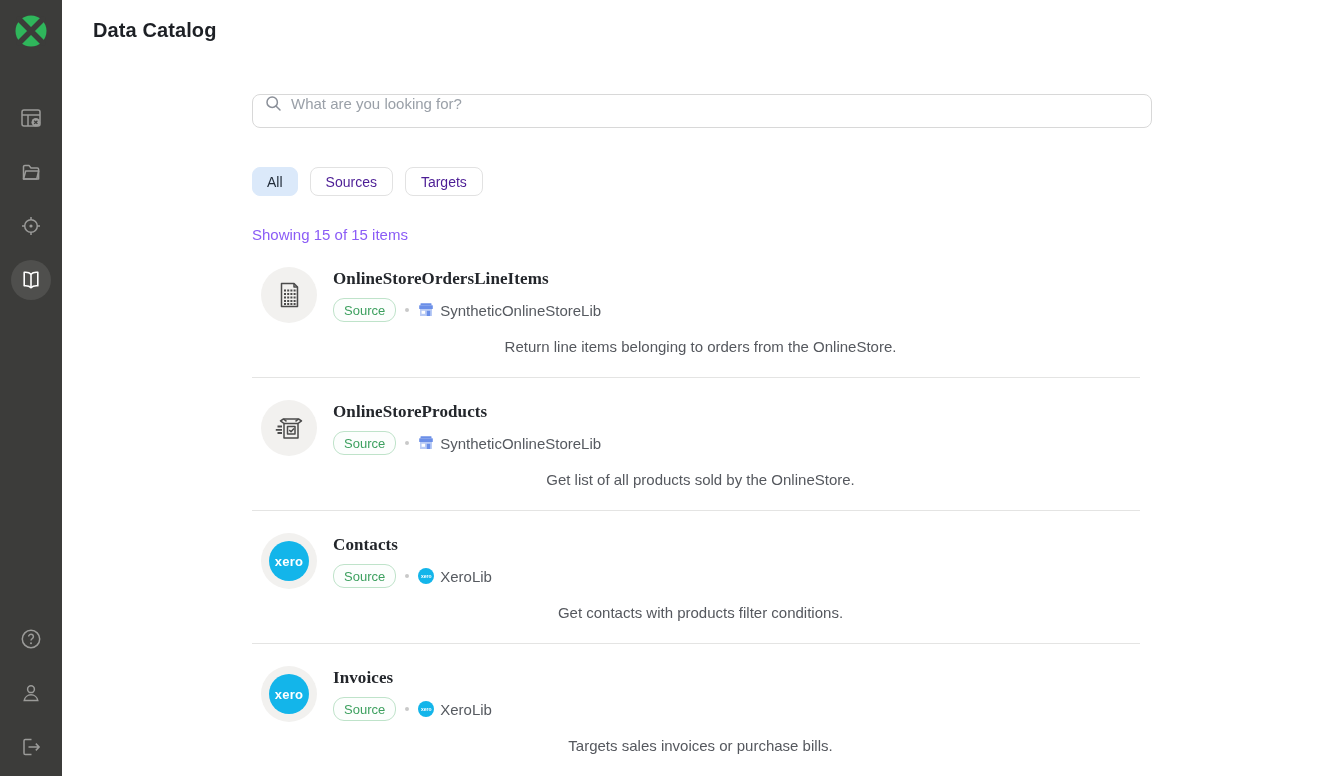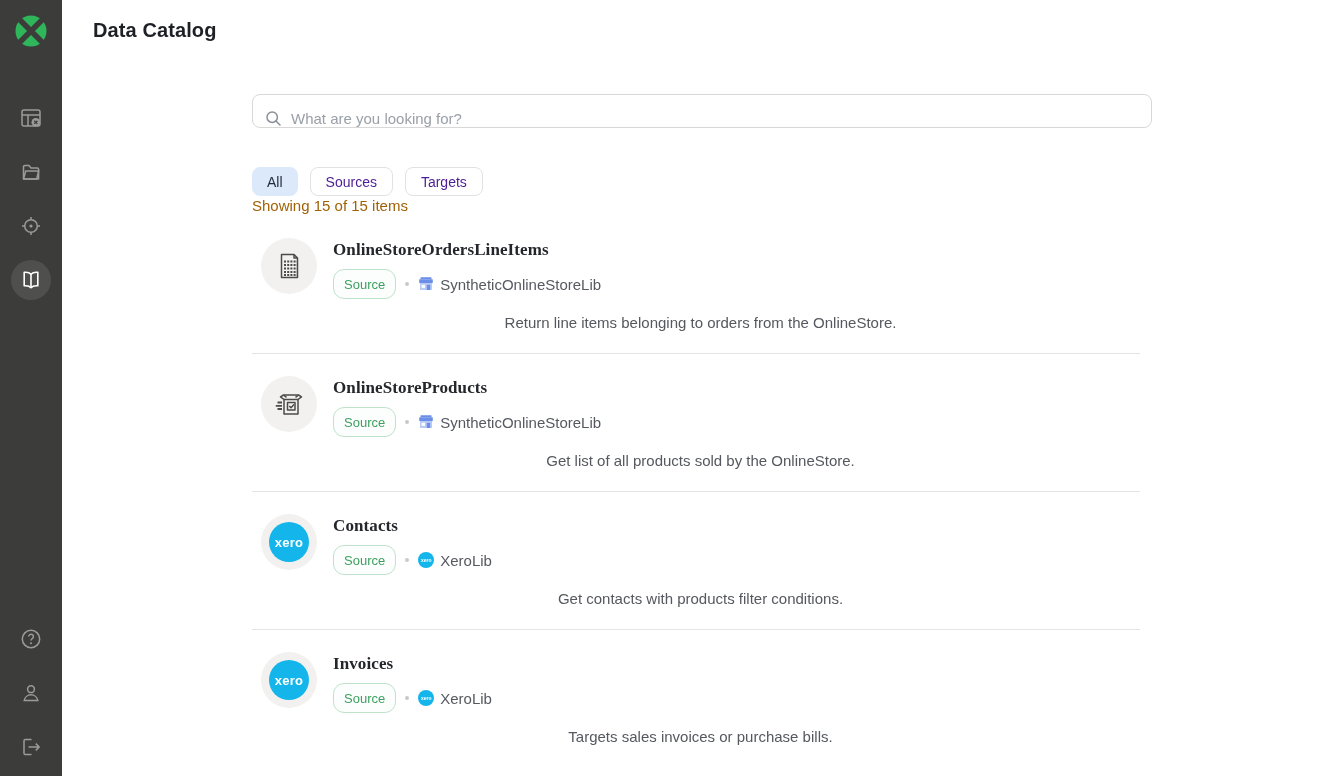--- a/index.html
+++ b/index.html
@@ -19,47 +19,47 @@
   .side-item svg { display:block; }
 
   
   .main { margin-left:62px; width:1265px; height:776px; }
   .page-header { padding:19px 18px 0 31px; }
   .page-title { font-size:20px; font-weight:700; color:#1d2025; letter-spacing:.1px; }
 
   .column { width:900px; margin-left:190px; margin-top:52px; }
 
   .search-box { width:900px; height:34px; border:1px solid #d8d8d8; border-radius:8px;
-    display:flex; align-items:flex-end; padding:0 12px; background:#fff; }
+    display:flex; align-items:flex-start; padding:0 12px; background:#fff; }
   .search-box svg { flex:0 0 auto; margin-right:9px; }
   .search-input { border:none; outline:none; flex:1; font-size:15px; color:#33363b;
     font-family:"Liberation Sans","DejaVu Sans",sans-serif; background:transparent; }
   .search-input::placeholder { color:#9aa0a8; }
 
   .filters { margin-top:39px; display:flex; gap:12px; }
   .filter-btn { height:29px; padding:0 15px; border-radius:8px; font-size:14px;
     background:#fff; border:1px solid #e2e2e2; color:#4c1d95; cursor:pointer;
     font-family:"Liberation Sans","DejaVu Sans",sans-serif; }
   .filter-btn.active { background:#dbe9fa; border-color:#dbe9fa; color:#1f2a37; padding:0 14px; }
 
-  .summary { font-size:15px; color:#a16207; line-height:20px; }
+  .summary { margin-top:29px; font-size:15px; color:#8b5cf6; line-height:20px; }
 
   .item-list { width:888px; }
   .catalog-item { padding:22px 0 20px 0; border-bottom:1px solid #e4e4e3; cursor:pointer; }
   .catalog-item.last { border-bottom:none; }
   .item-head { display:flex; }
   .avatar { width:56px; height:56px; border-radius:50%; background:#f2f1ef; flex:0 0 auto;
     display:flex; align-items:center; justify-content:center; margin-left:9px; }
   .xero-logo { width:40px; height:40px; border-radius:50%; background:#13b5ea;
     display:flex; align-items:center; justify-content:center; }
   .xero-logo span { color:#fff; font-size:13px; font-weight:600; letter-spacing:.3px; }
   .item-texts { margin-left:16px; padding-top:2px; }
   .item-title { font-size:17px; font-weight:700; color:#23262b; letter-spacing:.1px;font-family:Liberation Serif, serif; }
   .meta-row { margin-top:9px; display:flex; align-items:center; }
-  .badge { display:inline-flex; align-items:center; height:30px; padding:0 10px;
+  .badge { display:inline-flex; align-items:center; height:24px; padding:0 10px;
     border:1px solid #bfe3ca; border-radius:11px; color:#3da05f; font-size:13px;
     background:#fcfefd; }
   .dot-sep { width:4px; height:4px; border-radius:50%; background:#c9c9c9; margin:0 9px; }
   .lib-icon { margin-right:6px; display:flex; align-items:center; }
   .xero-mini { width:16px; height:16px; border-radius:50%; background:#13b5ea;
     display:flex; align-items:center; justify-content:center; }
   .xero-mini span { color:#fff; font-size:5px; font-weight:700; }
   .lib-name { font-size:15px; color:#565a60; }
   .item-desc { margin-top:14px; margin-left:9px; font-size:15px; color:#55585e; line-height:20px;text-align:center; }
 </style>

